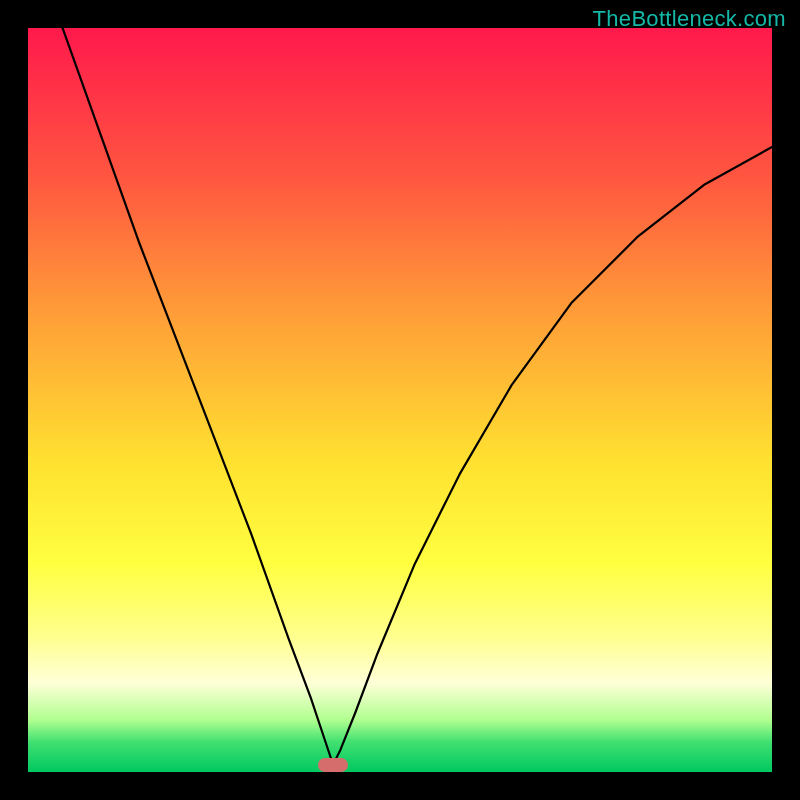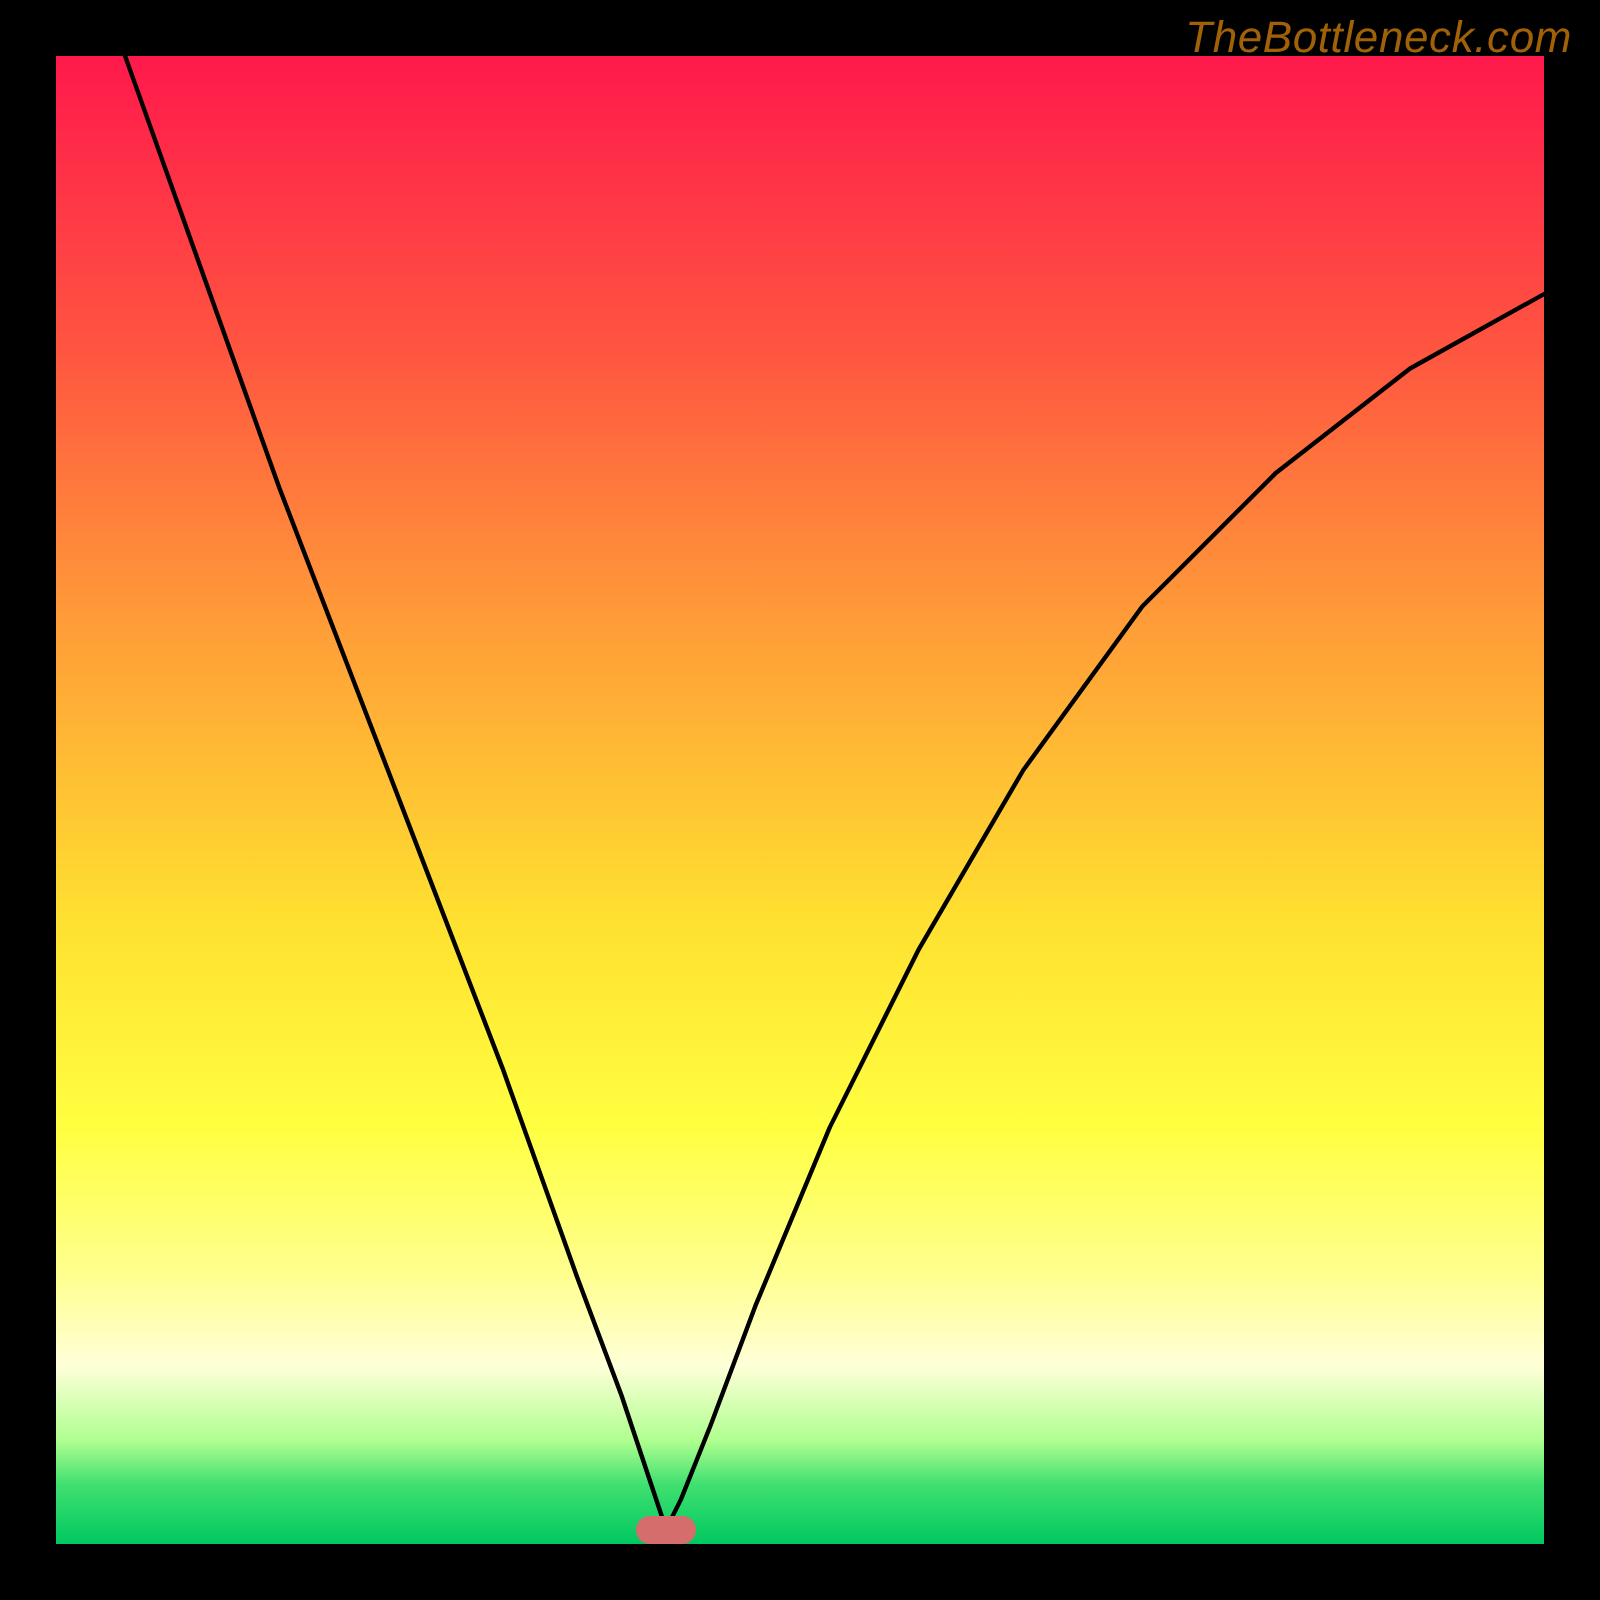--- a/index.html
+++ b/index.html
@@ -8,26 +8,25 @@
     height: 800px;
     background: #000;
     position: relative;
     font-family: Arial, sans-serif;
     overflow: hidden;
   }
   .watermark {
     position: absolute;
     top: 6px;
     right: 14px;
-    color: #a16207;
+    color: #14b8a6;
     font-size: 22px;
     font-weight: 500;
     z-index: 10;
     letter-spacing: 0.3px;
-    font-style: italic;
   }
   .plot-area {
     position: absolute;
     top: 28px;
     left: 28px;
     width: 744px;
     height: 744px;
     background: linear-gradient(to bottom,
       #FF194C 0%,
       #FF5640 20%,

